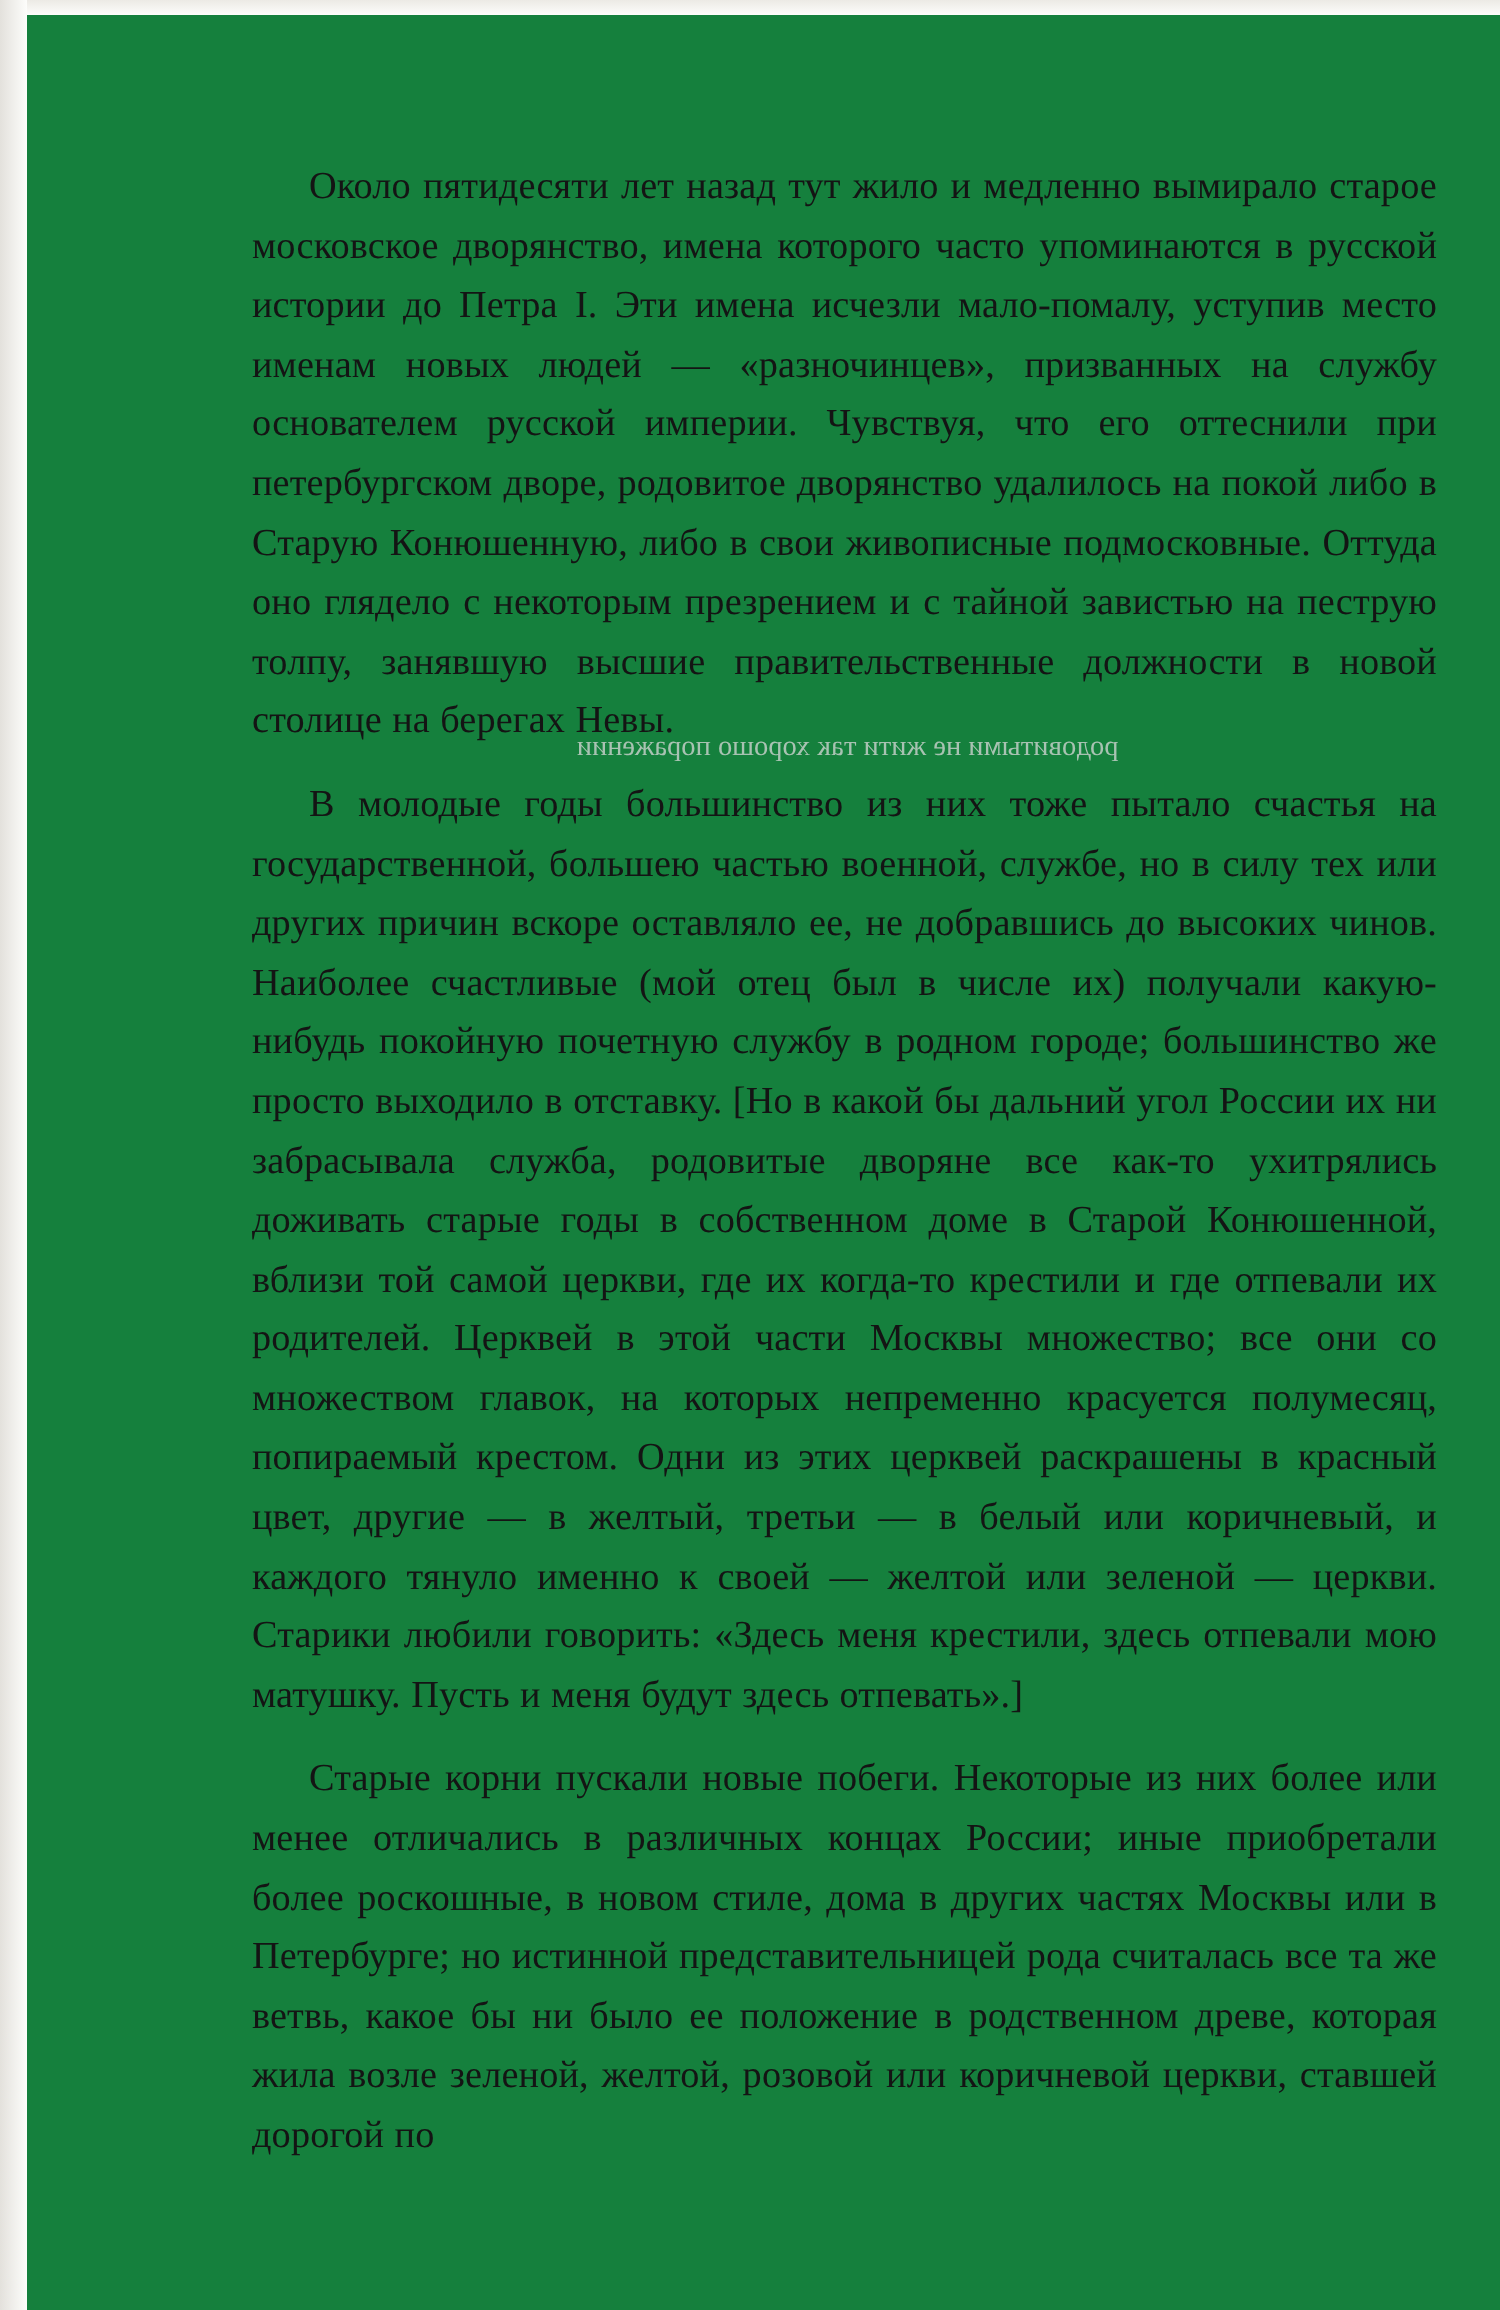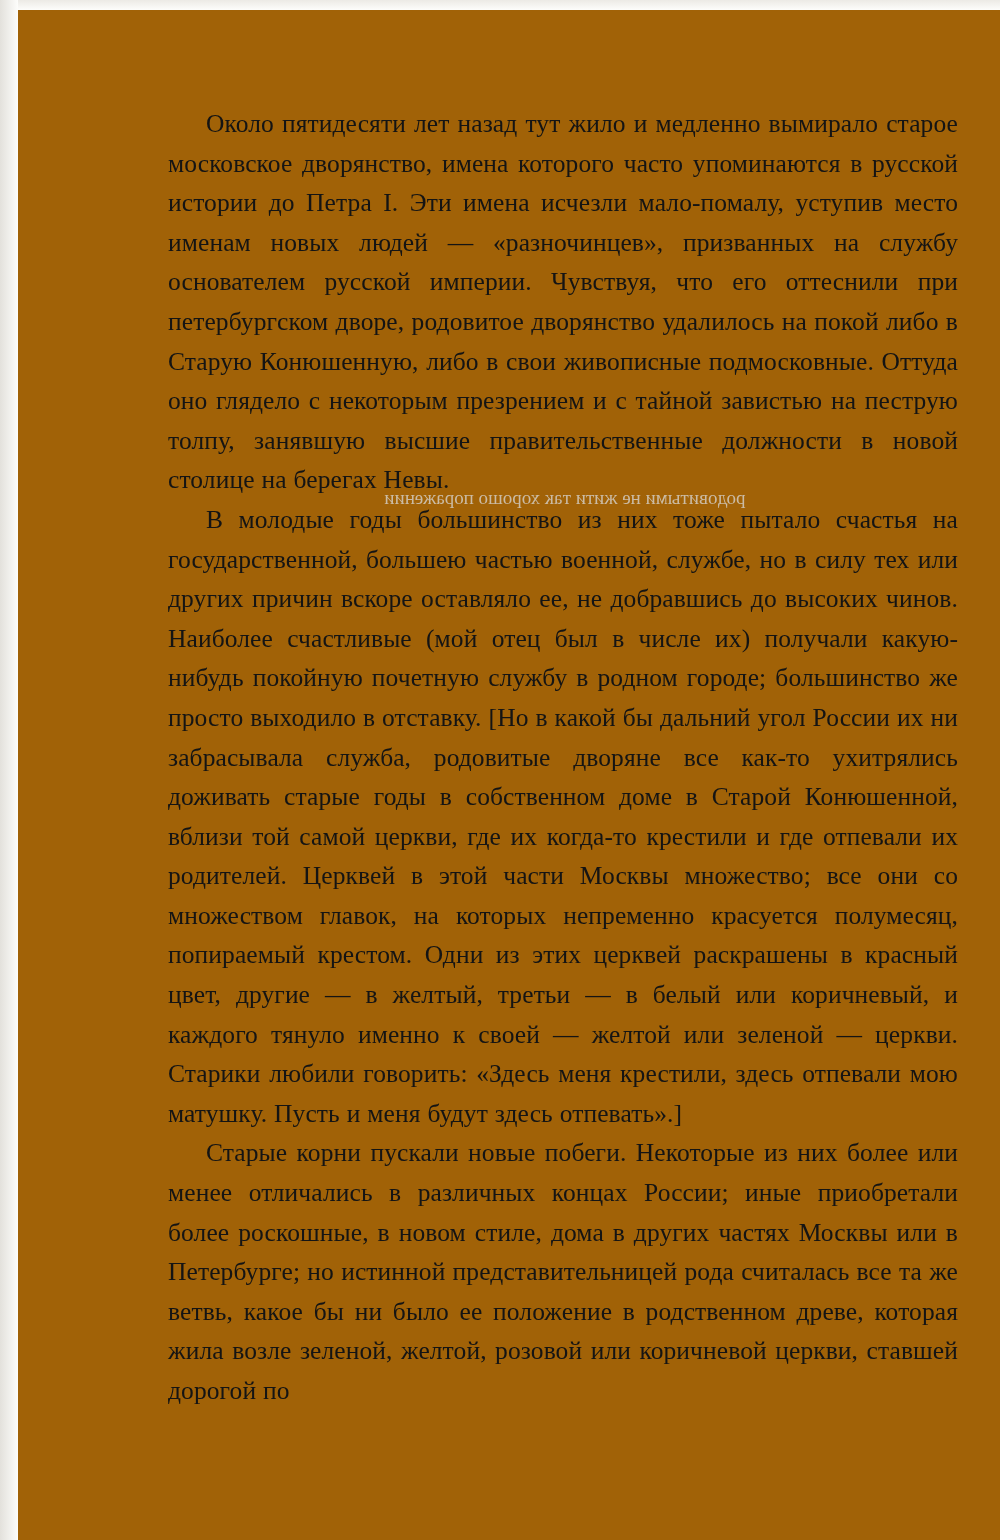--- a/index.html
+++ b/index.html
@@ -11,42 +11,42 @@
     height: 1540px;
     background: #ffffff;
     font-family: "Liberation Serif", "DejaVu Serif", serif;
     color: #111111;
     overflow: hidden;
   }
   .page {
     position: relative;
     width: 1000px;
     height: 1540px;
-    background: #a16207;
+    background: #15803d;
     box-sizing: border-box;
   }
   .page-body {
     position: absolute;
     left: 168px;
     top: 104px;
     width: 790px;
   }
   .para {
     margin: 0;
     font-size: 25.5px;
     line-height: 39.6px;
     text-align: justify;
     text-justify: inter-word;
     text-indent: 38px;
     letter-spacing: 0.1px;
     color: #141414;
     word-spacing: 0.4px;
   }
   .para + .para {
-    margin-top: 0px;
+    margin-top: 16px;
   }
   .page-number {
     position: absolute;
     left: 0;
     right: 0;
     top: 1432px;
     text-align: center;
     font-size: 25px;
     color: #1a1a1a;
     font-family: "Liberation Serif", "DejaVu Serif", serif;

